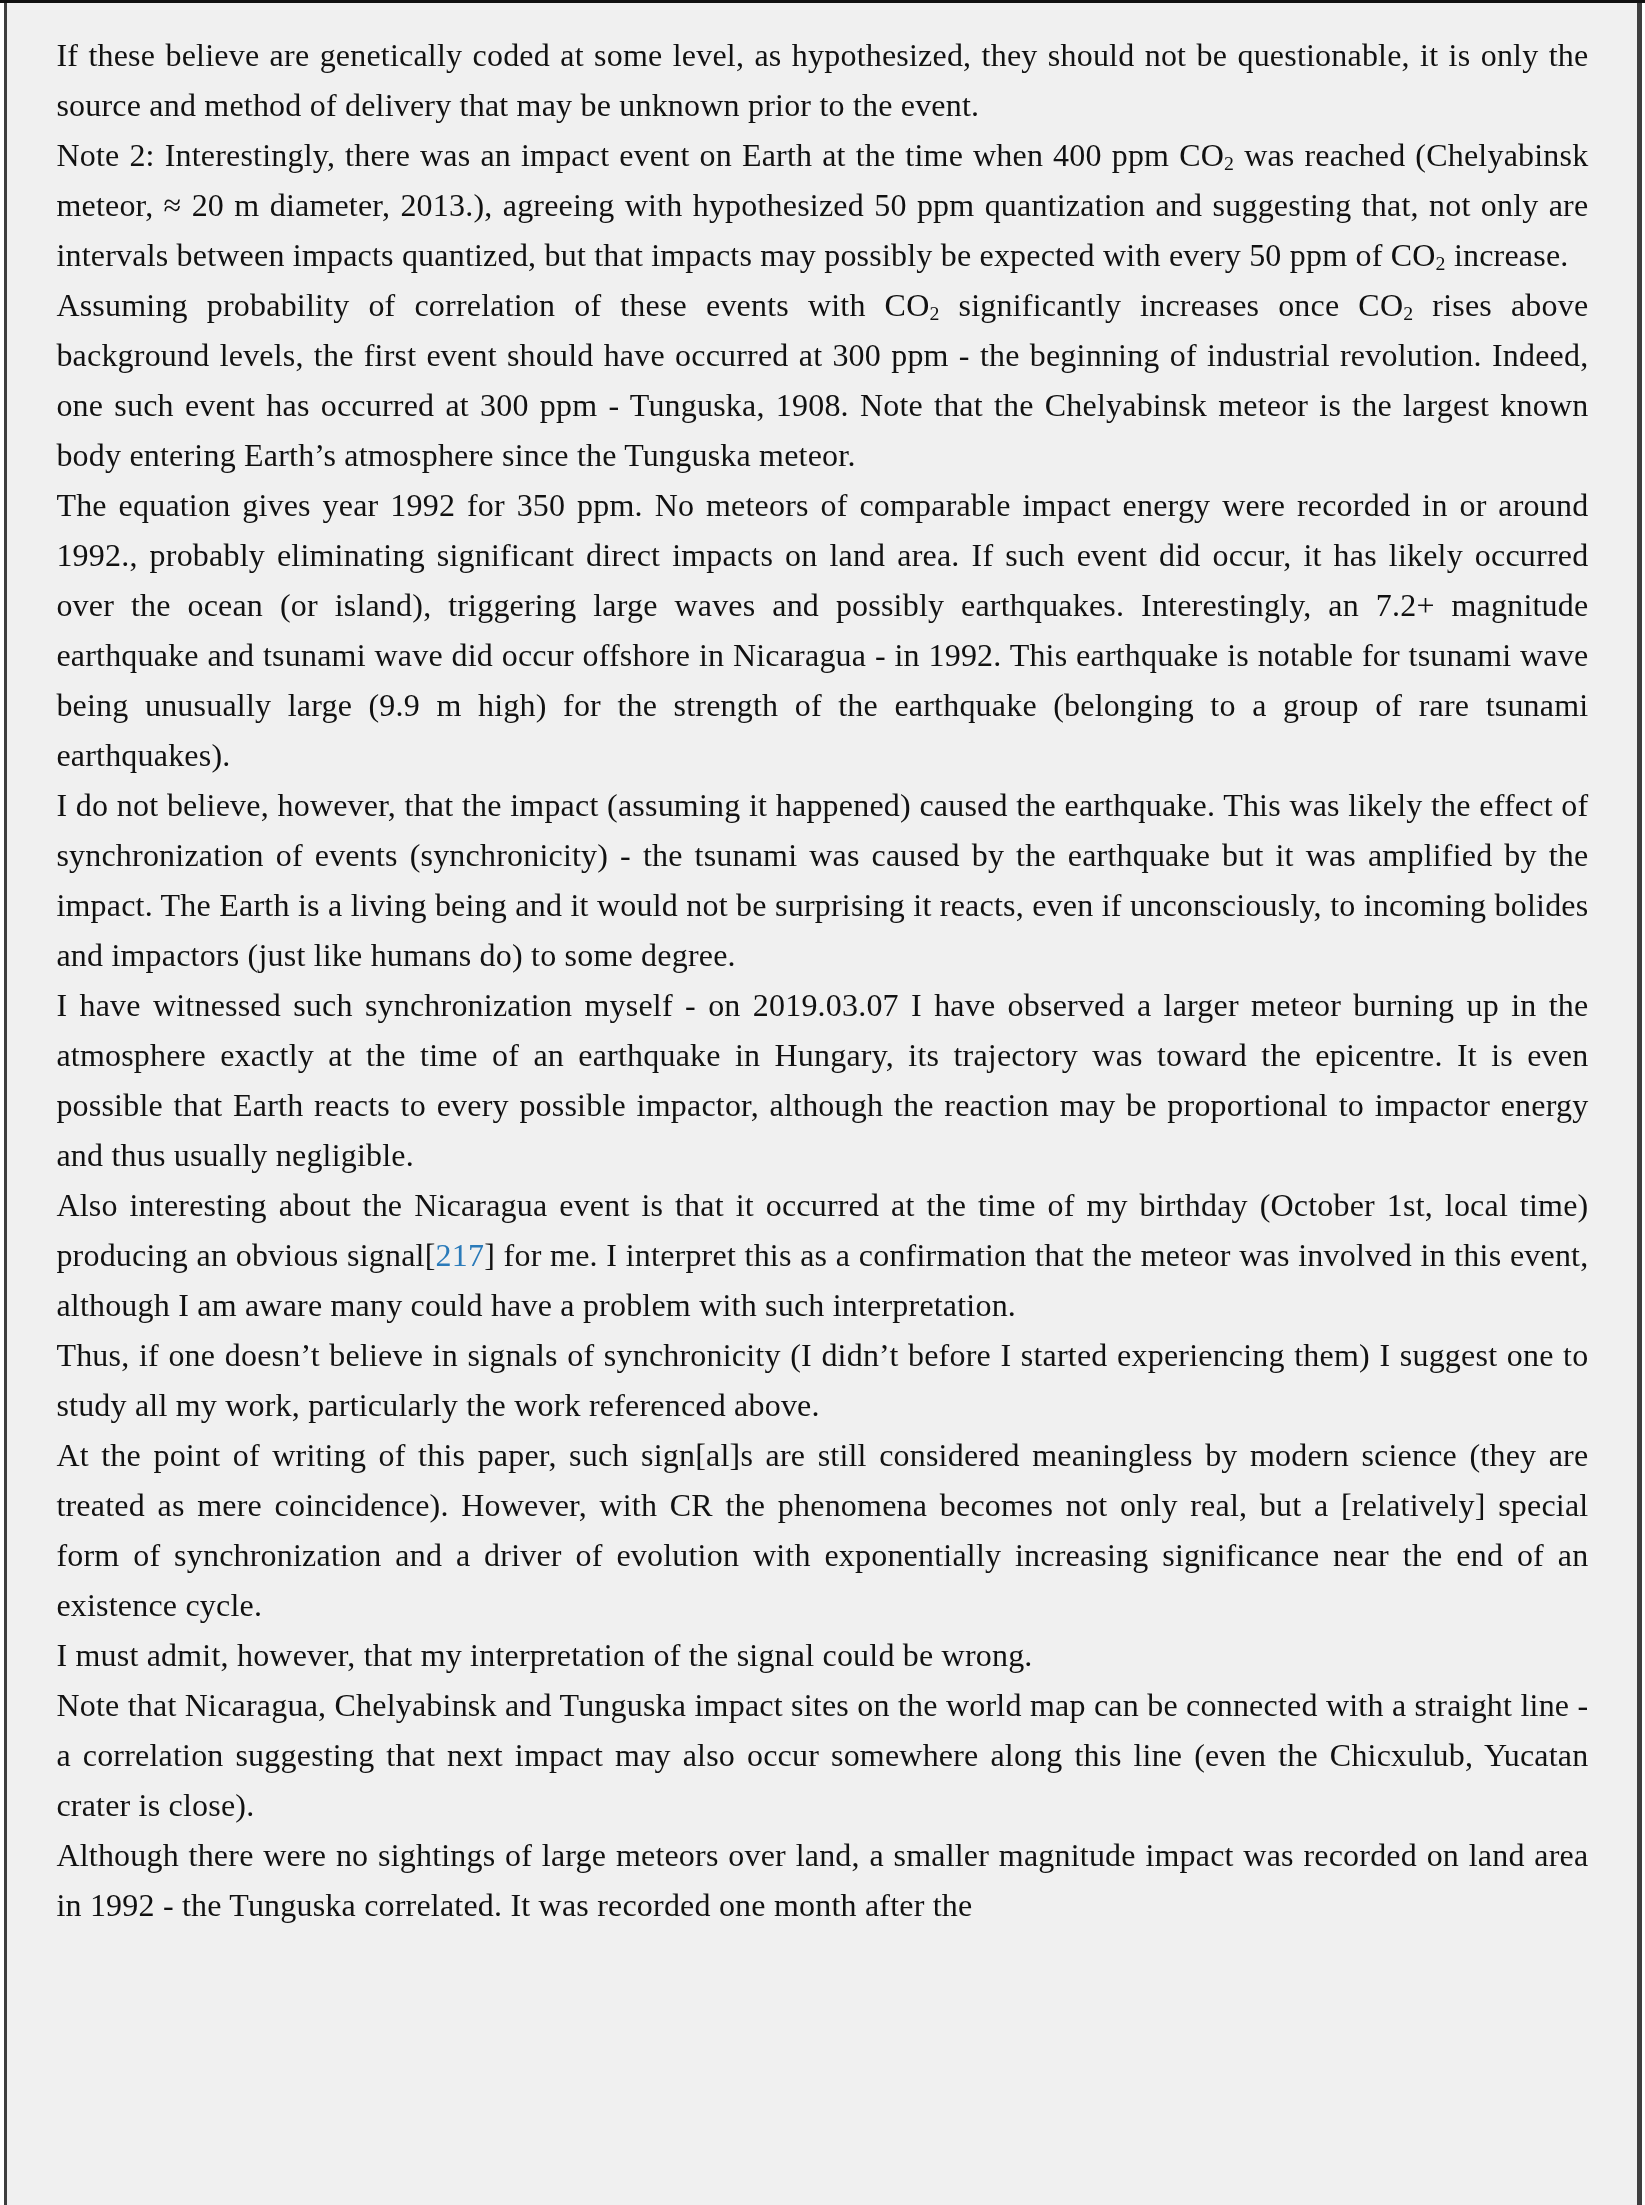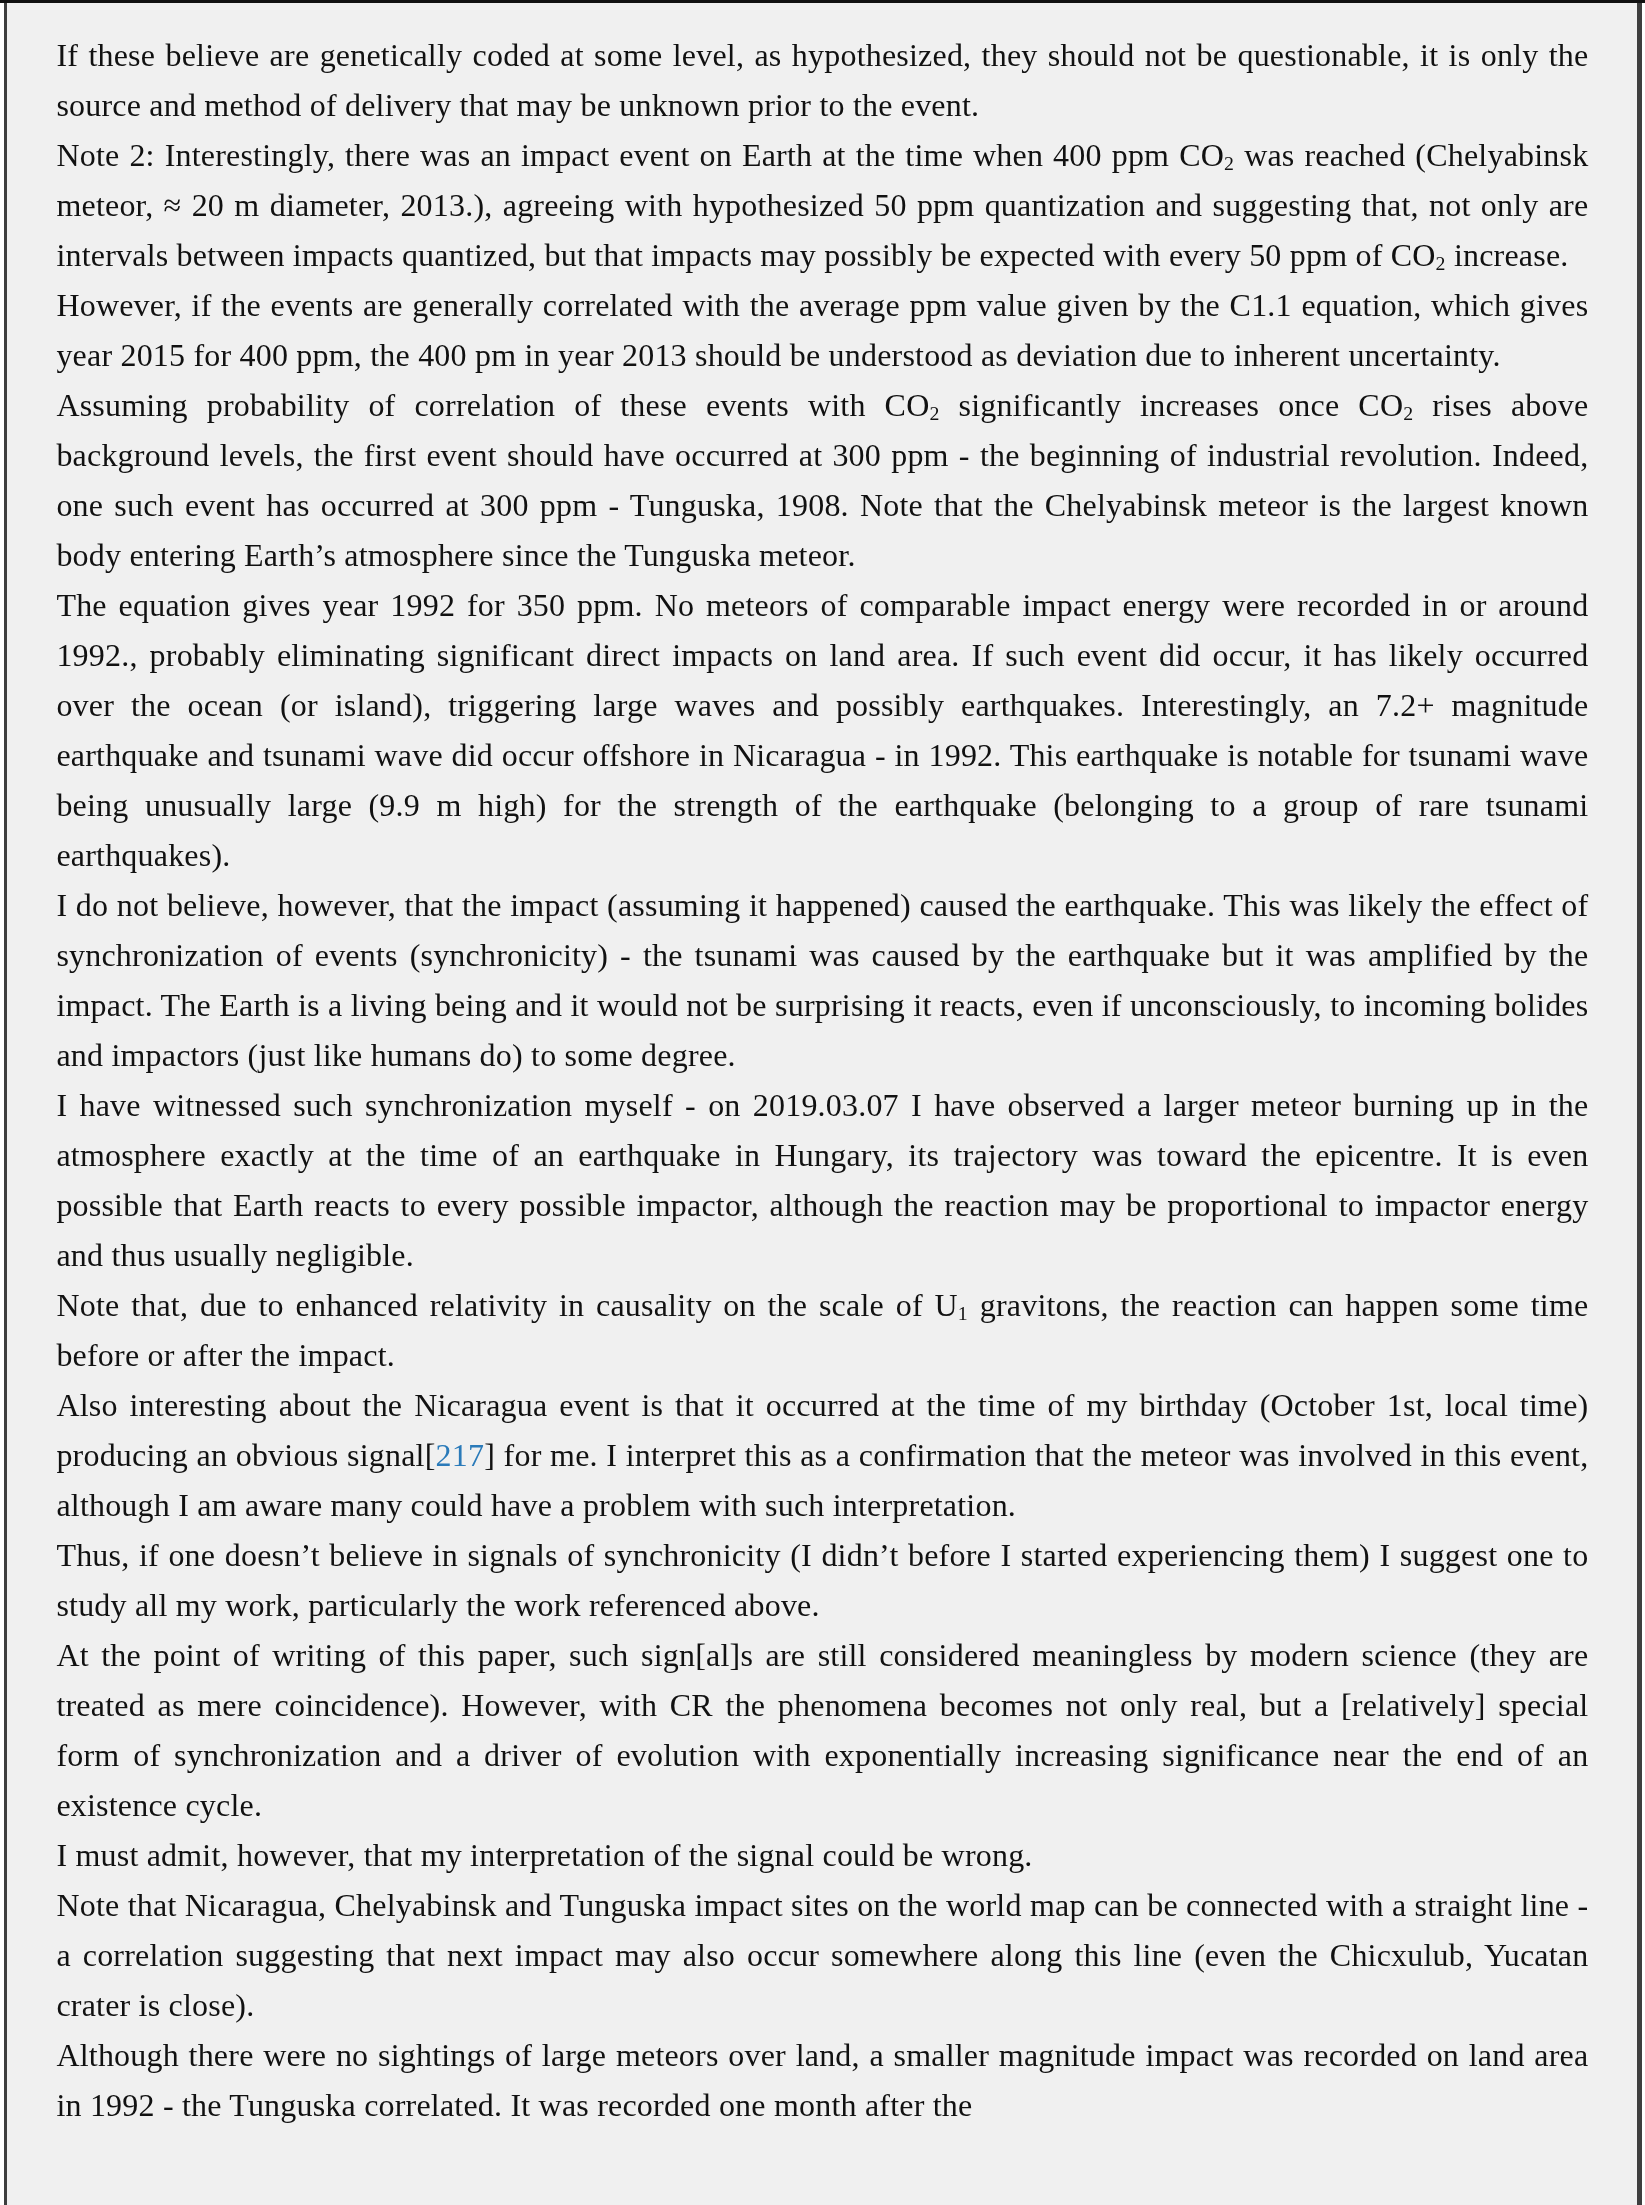--- a/index.html
+++ b/index.html
@@ -59,26 +59,24 @@
 </style>
 </head>
 <body style="--page-bg: #f0f0f0; --outer-bg: #ffffff; --ink: #111111; --rule: #111111; --edge: #3e3e3e; --cite: #2a7ab9;">
 
 <div class="top-rule"></div>
 
 <div class="page">
   <div class="textcol">
       <p><span>If these believe are </span><span class="it">genetically coded</span><span> at some level, as hypothesized, they should not be questionable, it is only the source and method of delivery that may be unknown prior to the event.</span></p>
       <p><span>Note 2: Interestingly, there was an </span><span class="it">impact</span><span> event on Earth at the time when 400 ppm CO</span><sub class="sb">2</sub><span> was reached (Chelyabinsk meteor, ≈ 20 m diameter, 2013.), agreeing with hypothesized 50 ppm quantization and suggesting that, not only are intervals between impacts quantized, but that impacts may possibly be expected with every 50 ppm of CO</span><sub class="sb">2</sub><span> increase.</span></p>
-      <p><span>However, if the events are generally correlated with the average ppm value given by the C1.1 equation, which gives year 2015 for 400 ppm, the 400 pm in year 2013 should be understood as deviation due to inherent uncertainty.</span></p>
       <p><span>Assuming probability of correlation of these events with CO</span><sub class="sb">2</sub><span> significantly increases once CO</span><sub class="sb">2</sub><span> rises above background levels, the first event should have occurred at 300 ppm - the beginning of industrial revolution.  Indeed, one such event has occurred at 300 ppm - Tunguska, 1908. Note that the Chelyabinsk meteor is the largest known body entering Earth’s atmosphere since the Tunguska meteor.</span></p>
       <p><span>The equation gives year 1992 for 350 ppm.  No meteors of comparable impact energy were recorded in or around 1992., probably eliminating significant direct impacts on land area.  If such event did occur, it has likely occurred over the ocean (or island), triggering large waves and possibly earthquakes.  Interestingly, an 7.2+ magnitude earthquake and tsunami wave did occur offshore in Nicaragua - in 1992.  This earthquake is notable for tsunami wave being unusually large (9.9 m high) for the strength of the earthquake (belonging to a group of rare </span><span class="it">tsunami earthquakes</span><span>).</span></p>
       <p><span>I do not believe, however, that the impact (assuming it happened) caused the earthquake.  This was likely the effect of synchronization of events (</span><span class="it">synchronicity</span><span>) - the tsunami was caused by the earthquake but it was amplified by the impact.  The Earth is a living being and it would not be surprising it reacts, even if unconsciously, to incoming bolides and impactors (just like humans do) to some degree.</span></p>
       <p><span>I have witnessed such synchronization myself - on 2019.03.07 I have observed a larger meteor burning up in the atmosphere exactly at the time of an earthquake in Hungary, its trajectory was toward the epicentre.  It is even possible that Earth reacts to every possible impactor, although the reaction may be proportional to impactor energy and thus usually negligible.</span></p>
-      <p><span>Note that, due to enhanced relativity in causality on the scale of U</span><sub class="sb">1</sub><span> gravitons, the </span><span class="it">reaction</span><span> can happen some time before or after the impact.</span></p>
       <p><span>Also interesting about the Nicaragua event is that it occurred at the time of my birthday (October 1st, local time) producing an obvious signal[</span><span class="cite">217</span><span>] for me.  I interpret this as a confirmation that the meteor was involved in this event, although I am aware many could have a problem with such interpretation.</span></p>
       <p><span>Thus, if one doesn’t believe in signals of synchronicity (I didn’t before I started experiencing them) I suggest one to study all my work, particularly the work referenced above.</span></p>
       <p><span>At the point of writing of this paper, such sign[al]s are still considered meaningless by modern science (they are treated as mere coincidence).  However, with CR the phenomena becomes not only real, but a [relatively] special form of synchronization and a driver of evolution with exponentially increasing significance near the end of an existence cycle.</span></p>
       <p><span>I must admit, however, that my interpretation of the signal could be wrong.</span></p>
       <p><span>Note that Nicaragua, Chelyabinsk and Tunguska impact sites on the world map can be connected with a straight line - a correlation suggesting that next impact may also occur somewhere along this line (even the Chicxulub, Yucatan crater is close).</span></p>
       <p><span>Although there were no sightings of large meteors over land, a smaller magnitude impact was recorded on land area in 1992 - the </span><span class="it">Tunguska</span><span> correlated.  It was recorded one month after the</span></p>
     </div>
 </div>
 
 

